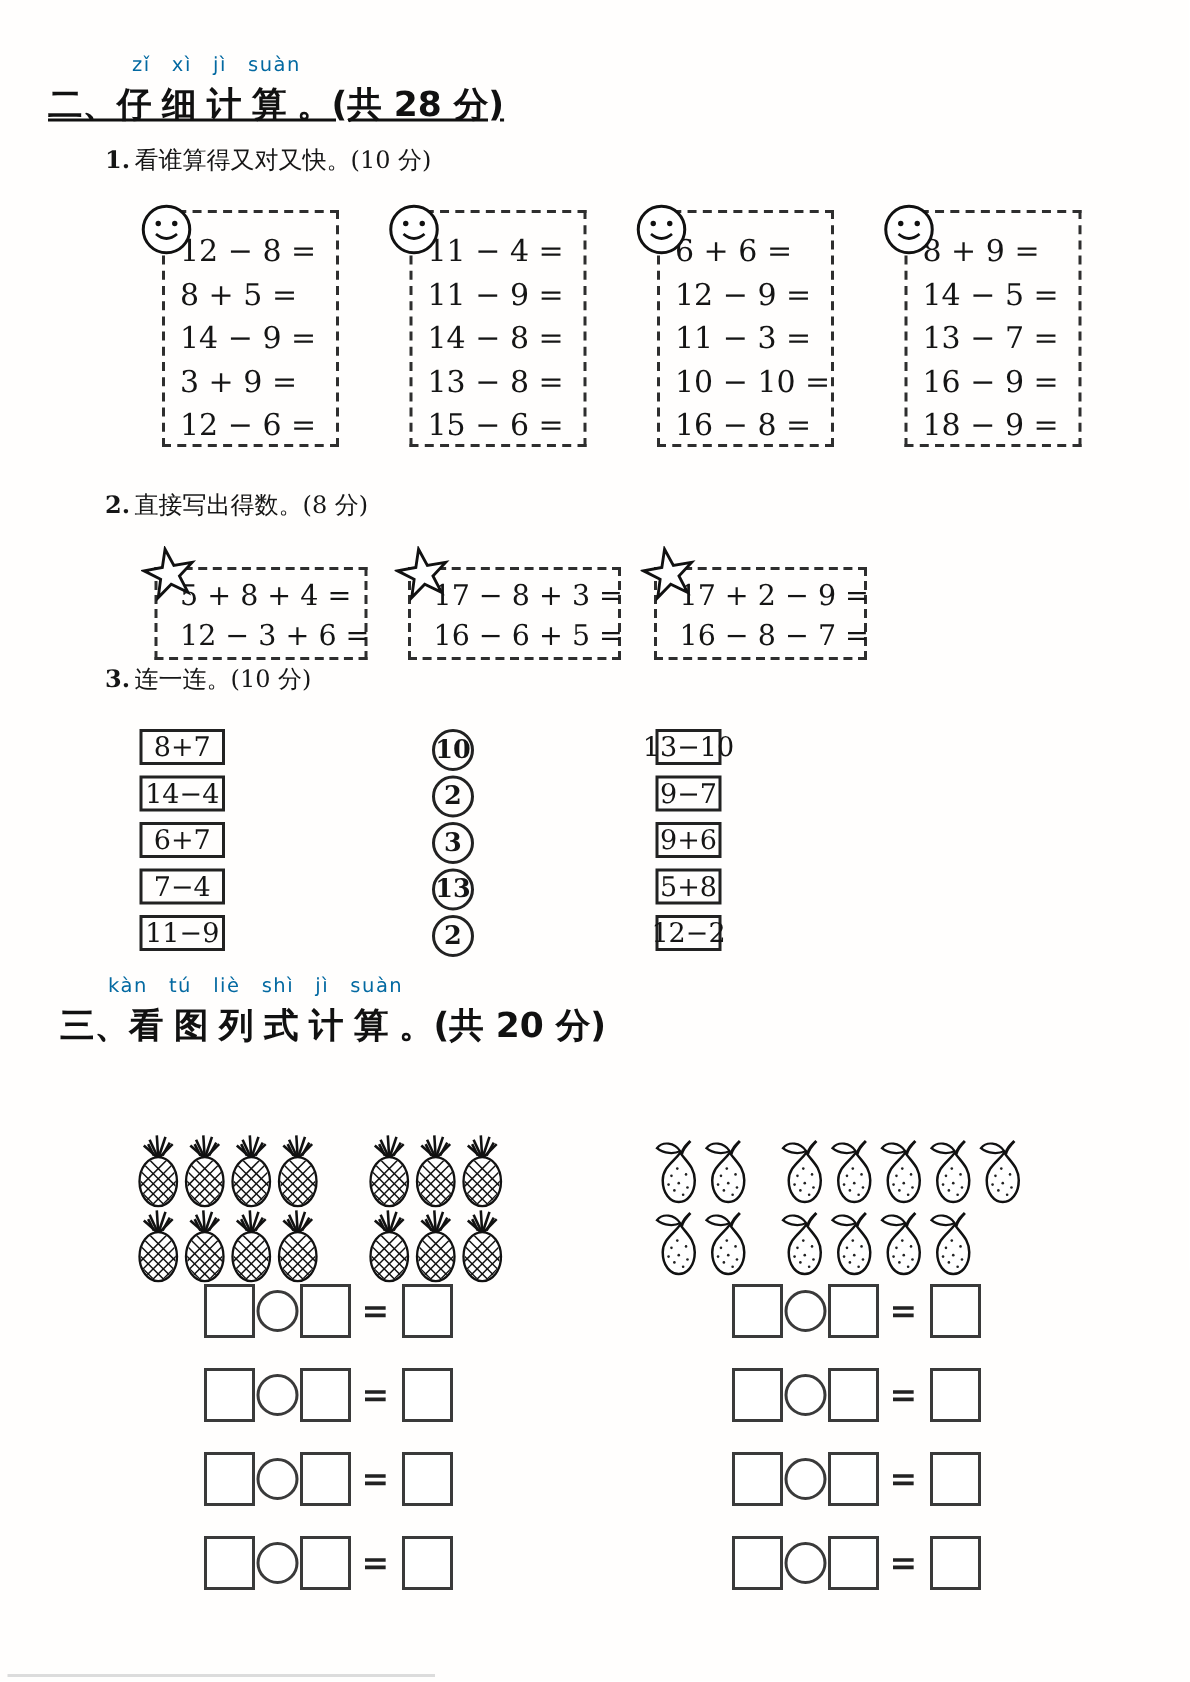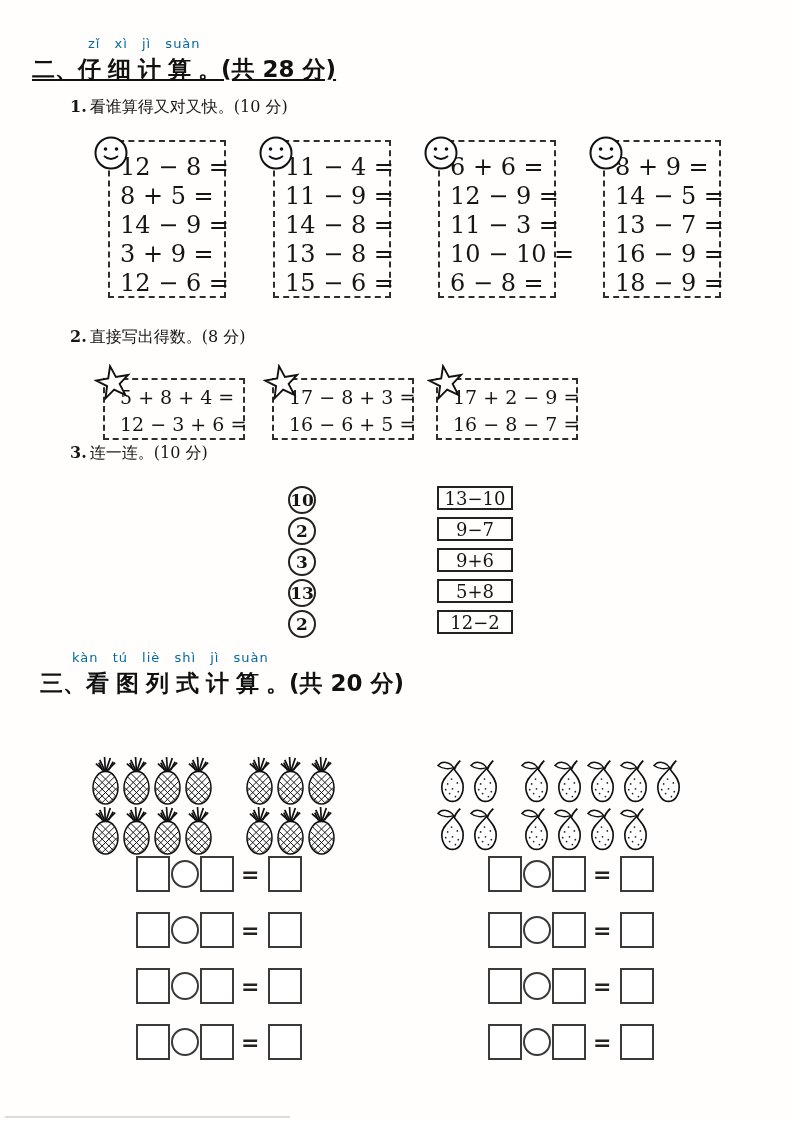--- a/index.html
+++ b/index.html
@@ -12,38 +12,38 @@
   .sec-title{position:absolute;font-family:"DejaVu Sans","Liberation Sans",sans-serif;
              font-weight:bold;font-size:23px;color:#111;}
   .sec-title .chars{letter-spacing:7px;}
   .q-label{position:absolute;font-size:16px;color:#161616;}
   .q-label .qnum{font-weight:bold;margin-right:3px;}
 
   
   .calc-box{position:absolute;top:140px;width:118px;height:158px;border:2px dashed #2e2e2e;box-sizing:border-box;}
   .cb1{left:108px}.cb2{left:273px}.cb3{left:438px}.cb4{left:603px}
   .calc-box .eqs{padding:11px 0 0 10px;}
-  .eq-line{font-size:24px;line-height:29px;white-space:nowrap;}
+  .eq-line{font-size:20px;line-height:29px;white-space:nowrap;}
   .smiley{position:absolute;left:-17px;top:-7px;width:36px;height:36px;}
 
   
   .star-box{position:absolute;top:378px;width:142px;height:62px;border:2px dashed #2e2e2e;box-sizing:border-box;}
   .sb1{left:103px}.sb2{left:272px}.sb3{left:436px}.sb4{left:598px}
   .star-box .eqs{padding:4px 0 0 15px;}
   .star-box .eq-line{font-size:19px;line-height:27px;}
   .star{position:absolute;left:-11px;top:-16px;width:38px;height:38px;}
 
   
   .match-col{position:absolute;top:486px;display:flex;flex-direction:column;}
   #mleft{left:93px;gap:7px;}
   #mmid{left:288px;gap:3px;}
   #mright{left:437px;gap:7px;}
   .match-box{width:57px;height:24px;border:2px solid #222;box-sizing:border-box;
              display:flex;align-items:center;justify-content:center;font-size:18px;}
-  #mright .match-box{width:76px;}
+  #mright .match-box{width:44px;}
   .match-circle{width:28px;height:28px;border:2px solid #222;border-radius:50%;box-sizing:border-box;
                 display:flex;align-items:center;justify-content:center;font-size:17px;font-weight:bold;}
 
   
   .fruit-group{position:absolute;}
   .fruit-row{display:flex;}
   #pineL{left:90px;top:756px;}  #pineR{left:244px;top:756px;}
   .pineapple{width:31px;height:50px;display:block;}
   #pearL{left:436px;top:758px;} #pearR{left:520px;top:758px;}
   .pear{width:33px;height:46px;display:block;}
@@ -157,21 +157,21 @@
       <circle cx="18" cy="18" r="15.5" fill="#fff" stroke="#111" stroke-width="2"></circle>
       <circle cx="12.5" cy="14" r="1.8" fill="#111"></circle>
         <circle cx="23.5" cy="14" r="1.8" fill="#111"></circle>
       <path d="M11 21 Q18 27 25 21" fill="none" stroke="#111" stroke-width="1.8"></path>
     </svg>
     <div class="eqs">
       <div class="eq-line">6 + 6 =</div>
       <div class="eq-line">12 − 9 =</div>
       <div class="eq-line">11 − 3 =</div>
       <div class="eq-line">10 − 10 =</div>
-      <div class="eq-line">6 − 8 =</div>
+      <div class="eq-line">16 − 8 =</div>
     </div>
   </div>
   <div class="calc-box cb4">
     <svg class="smiley" viewBox="0 0 36 36">
       <circle cx="18" cy="18" r="15.5" fill="#fff" stroke="#111" stroke-width="2"></circle>
       <circle cx="12.5" cy="14" r="1.8" fill="#111"></circle>
         <circle cx="23.5" cy="14" r="1.8" fill="#111"></circle>
       <path d="M11 21 Q18 27 25 21" fill="none" stroke="#111" stroke-width="1.8"></path>
     </svg>
     <div class="eqs">
@@ -212,20 +212,27 @@
     <div class="eqs">
       <div class="eq-line">17 + 2 − 9 =</div>
       <div class="eq-line">16 − 8 − 7 =</div>
     </div>
   </div>
 
   <div class="q-label" style="left:70px;top:443px;">
     <span class="qnum">3.</span><span>连一连。(10 分)</span>
   </div>
 
+  <div class="match-col" id="mleft">
+    <div class="match-box">8+7</div>
+    <div class="match-box">14−4</div>
+    <div class="match-box">6+7</div>
+    <div class="match-box">7−4</div>
+    <div class="match-box">11−9</div>
+  </div>
   <div class="match-col" id="mmid">
     <div class="match-circle">10</div>
     <div class="match-circle">2</div>
     <div class="match-circle">3</div>
     <div class="match-circle">13</div>
     <div class="match-circle">2</div>
   </div>
   <div class="match-col" id="mright">
     <div class="match-box">13−10</div>
     <div class="match-box">9−7</div>

